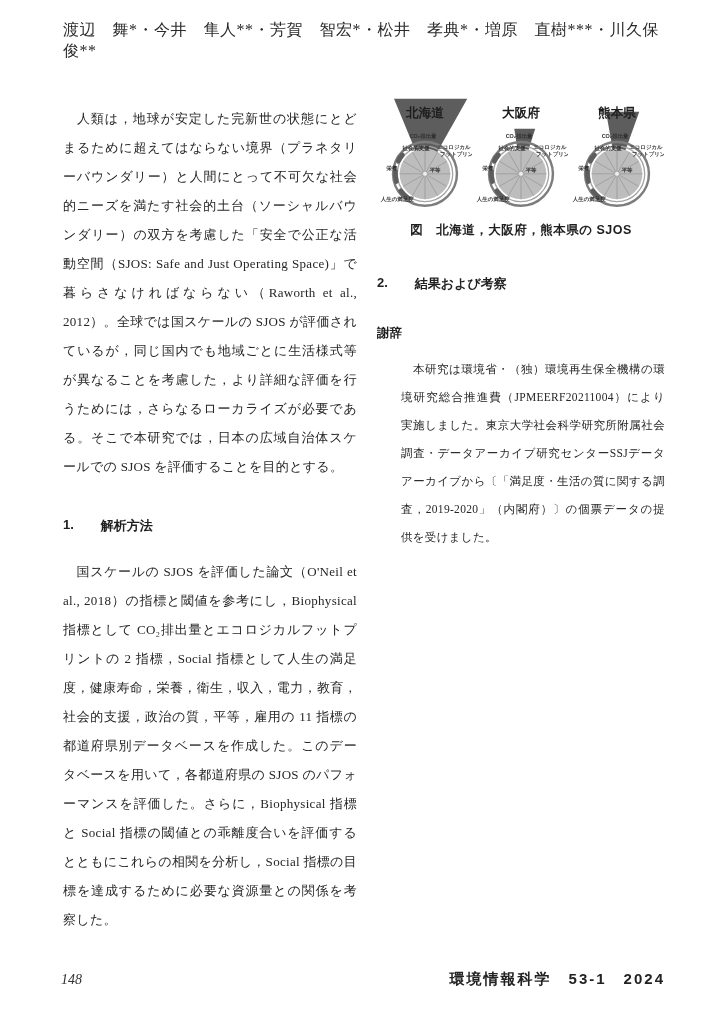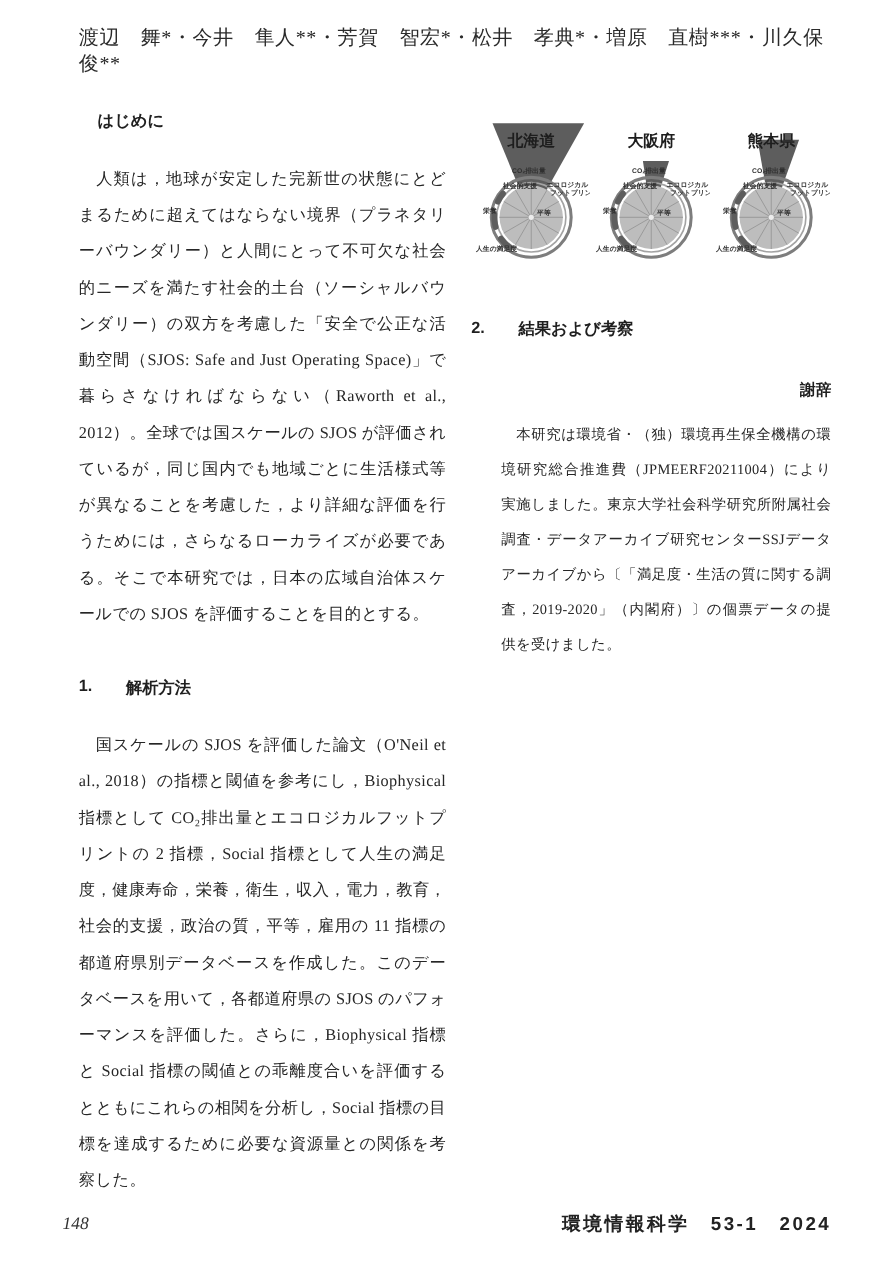--- a/index.html
+++ b/index.html
@@ -55,21 +55,21 @@
   .h-num {
     display: flex;
     gap: 27px;
     font-size: 13px;
     font-weight: bold;
     margin-top: 36px;
   }
   .h-center {
     font-size: 12.5px;
     font-weight: bold;
-    text-align: right;
+    text-align: left;
     margin-top: 32px;
   }
   p.body {
     margin: 22px 0 0 0;
     font-size: 13px;
     line-height: 29px;
     text-align: justify;
     letter-spacing: 0.3px;
   }
   p.body.small {
@@ -104,21 +104,21 @@
     fill: #1d1d1d;
   }
   .sjos .lbl {
     font-size: 5.8px;
     font-weight: bold;
     fill: #303030;
   }
   
   .footer-page {
     position: absolute;
-    left: 50px; top: 952px;
+    left: 61px; top: 952px;
     font-style: italic;
     font-size: 14px;
     color: #333;
   }
   .footer-journal {
     position: absolute;
     right: 52px; top: 950px;
     font-family: "Liberation Sans", "DejaVu Sans", sans-serif;
     font-weight: bold;
     font-size: 15px;
@@ -129,21 +129,20 @@
 </head>
 <body>
 
 <div class="page">
 
   <div class="authors">渡辺　舞*・今井　隼人**・芳賀　智宏*・松井　孝典*・増原　直樹***・川久保　俊**</div>
 
   <main class="columns">
 
     <section class="col-left">
-      <h2 class="h-intro">はじめに</h2>
       <p class="body">　人類は，地球が安定した完新世の状態にとどまるために超えてはならない境界（プラネタリーバウンダリー）と人間にとって不可欠な社会的ニーズを満たす社会的土台（ソーシャルバウンダリー）の双方を考慮した「安全で公正な活動空間（SJOS: Safe and Just Operating Space)」で暮らさなければならない（Raworth et al., 2012）。全球では国スケールの SJOS が評価されているが，同じ国内でも地域ごとに生活様式等が異なることを考慮した，より詳細な評価を行うためには，さらなるローカライズが必要である。そこで本研究では，日本の広域自治体スケールでの SJOS を評価することを目的とする。</p>
 
       <h2 class="h-num">
         <span>1.</span>
         <span>解析方法</span>
       </h2>
       <p class="body">　国スケールの SJOS を評価した論文（O'Neil et al., 2018）の指標と閾値を参考にし，Biophysical 指標として CO₂排出量とエコロジカルフットプリントの 2 指標，Social 指標として人生の満足度，健康寿命，栄養，衛生，収入，電力，教育，社会的支援，政治の質，平等，雇用の 11 指標の都道府県別データベースを作成した。このデータベースを用いて，各都道府県の SJOS のパフォーマンスを評価した。さらに，Biophysical 指標と Social 指標の閾値との乖離度合いを評価するとともにこれらの相関を分析し，Social 指標の目標を達成するために必要な資源量との関係を考察した。</p>
     </section>
 
     <section class="col-right">
@@ -247,20 +246,21 @@
     <text class="lbl" x="48" y="47" text-anchor="middle">CO₂排出量</text>
     <text class="lbl" x="63" y="59">エコロジカル</text>
     <text class="lbl" x="66" y="66">フットプリント</text>
     <text class="lbl" x="26" y="60">社会的支援</text>
     <text class="lbl" x="9" y="81">栄養</text>
     <text class="lbl" x="55" y="83">平等</text>
     <text class="lbl" x="3" y="114">人生の満足度</text>
     <text class="pref" x="50" y="24" text-anchor="middle">熊本県</text>
   </svg>
 </div>
+        <figcaption>図　北海道，大阪府，熊本県の SJOS</figcaption>
       </figure>
 
       <h2 class="h-num">
         <span>2.</span>
         <span>結果および考察</span>
       </h2>
 
       <h3 class="h-center">謝辞</h3>
       <p class="body small">　本研究は環境省・（独）環境再生保全機構の環境研究総合推進費（JPMEERF20211004）により実施しました。東京大学社会科学研究所附属社会調査・データアーカイブ研究センターSSJデータアーカイブから〔「満足度・生活の質に関する調査，2019-2020」（内閣府）〕の個票データの提供を受けました。</p>
 

